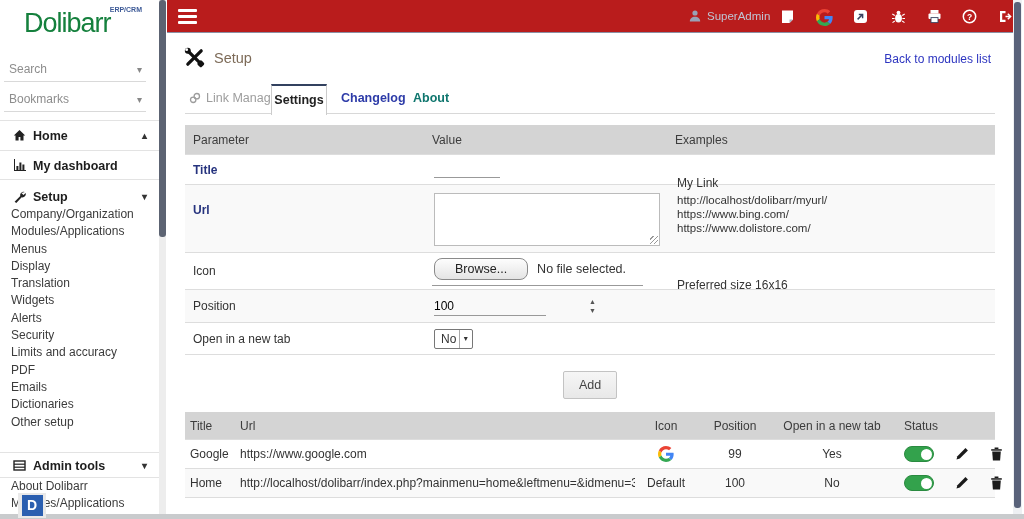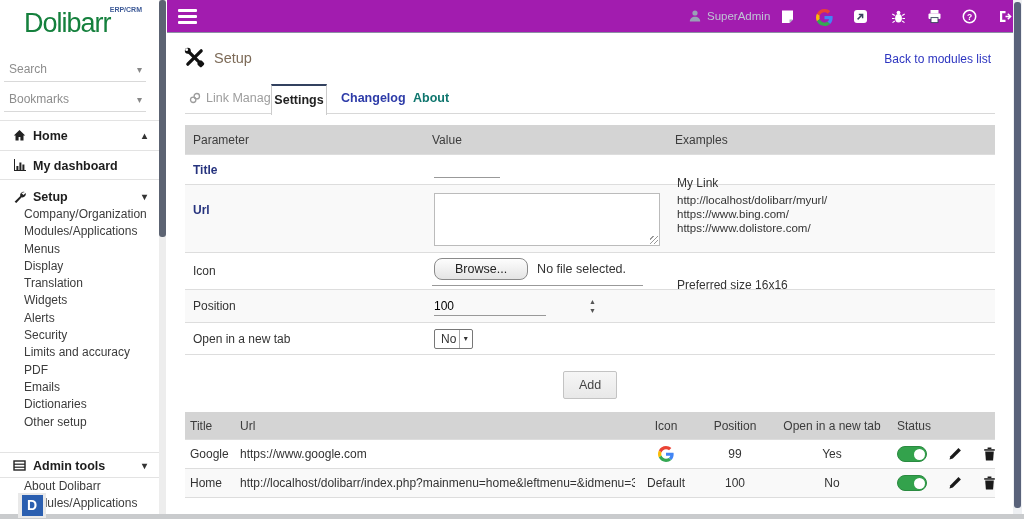--- a/index.html
+++ b/index.html
@@ -12,29 +12,29 @@
   .logo { position:absolute; left:24px; top:8px; width:120px; height:40px; cursor:pointer; }
   .logo-text { font-size:27px; font-weight:normal; color:#15803d; letter-spacing:-1px; }
   .logo-sup { position:absolute; right:2px; top:-2px; font-size:7px; font-weight:bold; color:#3d5a97; }
   .side-select { position:absolute; left:4px; width:142px; height:24px; border-bottom:1px solid #d9d9d9;
                  color:#8d8d8d; font-size:12px; line-height:22px; padding-left:5px; cursor:pointer; }
   .side-select .caret { position:absolute; right:4px; top:1px; color:#888; font-size:10px; }
   .menu-head { position:absolute; left:0; width:159px; height:30px; border-top:1px solid #e3e3e3;
                font-size:12.5px; font-weight:bold; color:#1d1d1d; line-height:30px; cursor:pointer; }
   .menu-head .mh-icon { display:inline-block; width:13px; height:13px; margin:0 7px 0 13px; vertical-align:-2px; }
   .menu-head .caret { position:absolute; right:12px; top:0; font-size:10px; color:#333; }
-  .menu-items { position:absolute; left:0; width:168px;padding-left:13px; }
+  .menu-items { position:absolute; left:0; width:168px; }
   .menu-item { height:17.3px; line-height:17.3px; font-size:12px; color:#3c3c3c; padding-left:11px;
                white-space:nowrap; cursor:pointer; }
   .side-scroll { position:absolute; left:159px; top:0; width:7px; height:519px; background:#ededed; }
   .side-thumb { position:absolute; left:0; top:0; width:7px; height:237px; background:#5c6372; border-radius:3px; }
 
   
   .main { position:absolute; left:167px; top:0; width:857px; height:519px; background:#fff; }
-  .navbar { position:absolute; left:0; top:0; width:846px; height:33px; background:#a21caf;
+  .navbar { position:absolute; left:0; top:0; width:846px; height:33px; background:#b91c1c;
             border-bottom:1px solid #8b90a4; }
   .hamburger { position:absolute; left:11px; top:8px; width:19px; height:16px; cursor:pointer; }
   .hamburger i { position:absolute; left:0; width:19px; height:3px; background:#fff; border-radius:1px; }
   .hamburger i:nth-child(1){top:1px} .hamburger i:nth-child(2){top:7px} .hamburger i:nth-child(3){top:13px}
   .nav-user { position:absolute; left:521px; top:0; height:33px; line-height:33px; color:#bfc5d4;
               font-size:11.5px; cursor:pointer; }
   .nav-user svg { vertical-align:-3px; margin-right:5px; }
   .nav-ico { position:absolute; top:9px; width:16px; height:16px; cursor:pointer; }
   .right-scroll { position:absolute; left:846px; top:0; width:9px; height:519px; background:#eef0f3; }
   .right-thumb { position:absolute; left:1px; top:2px; width:7px; height:506px; background:#59627a; border-radius:3px; }
@@ -95,21 +95,21 @@
              color:#444; font-size:12.5px; padding:6px 15px; cursor:pointer; }
 
   
   .ltable { position:absolute; left:18px; top:378px; width:810px; font-size:12px; color:#333; }
   .lrow { display:grid; grid-template-columns:52px 398px 62px 76px 118px 1fr; align-items:center;
           border-bottom:1px solid #ddd; height:29px; }
   .lhead { background:#d4d4d4; height:28px; color:#3c3c3c; }
   .lrow > div:nth-child(1) { padding-left:5px; }
   .lrow > div:nth-child(2) { padding-left:3px; white-space:nowrap; overflow:hidden; }
   .lrow > div:nth-child(3), .lrow > div:nth-child(4), .lrow > div:nth-child(5) { text-align:center; }
-  .lrow > div:nth-child(6) { padding-left:6px; }
+  .lrow > div:nth-child(6) { padding-left:6px;margin-left:7px; }
   .lrow-alt { background:#f9f9f9; }
   .status-cell { display:flex; align-items:center; gap:21px; }
   .toggle { width:30px; height:16px; border-radius:8px; background:#33a24c; border:1px solid #2a8a40;
             position:relative; display:inline-block; cursor:pointer; }
   .toggle::after { content:""; position:absolute; right:1.5px; top:1.5px; width:11px; height:11px;
                    border-radius:50%; background:#fff; }
   .act-ico { cursor:pointer; display:inline-flex; }
 
   
   .bottom-strip { position:absolute; left:0; bottom:0; width:1024px; height:5px; background:#c9cbcd; z-index:5; }

